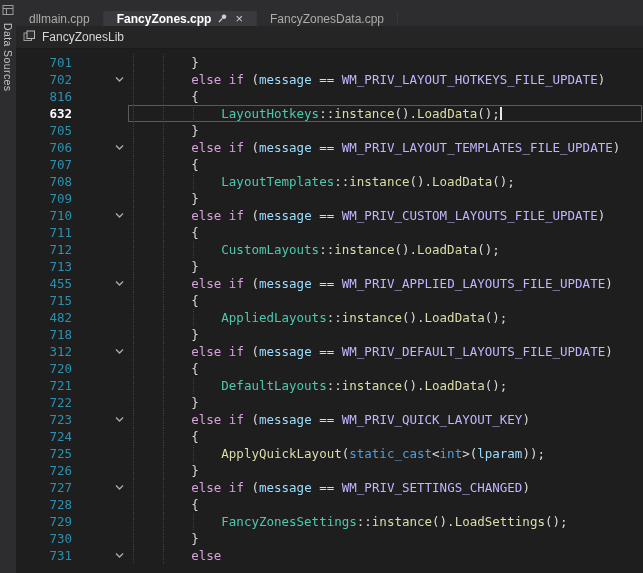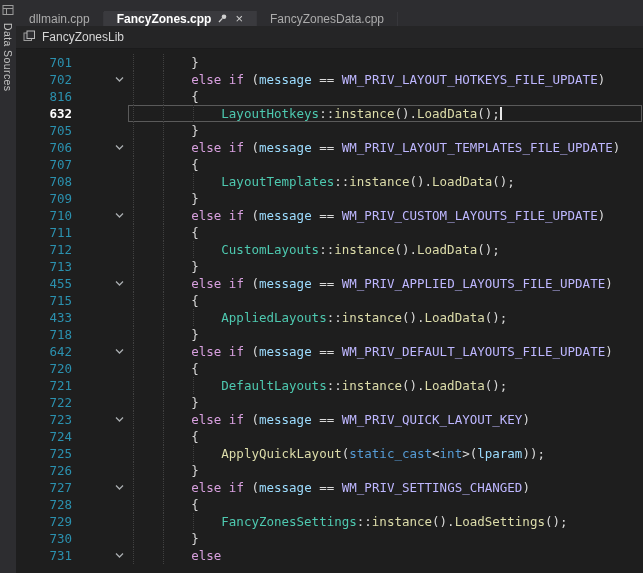--- a/index.html
+++ b/index.html
@@ -171,31 +171,31 @@
               </svg>
             </span>
             <span class="codecell"><i class="guide" style="left: 2px;"></i><i class="guide" style="left: 32px;"></i><span class="tok-p">        </span><span class="tok-kw">else</span><span class="tok-p"> </span><span class="tok-kw">if</span><span class="tok-p"> (</span><span class="tok-var">message</span><span class="tok-p"> == </span><span class="tok-mac">WM_PRIV_APPLIED_LAYOUTS_FILE_UPDATE</span><span class="tok-p">)</span></span>
           </div>
           <div class="line">
             <span class="lnum">715</span>
             <span class="foldcol"></span>
             <span class="codecell"><i class="guide" style="left: 2px;"></i><i class="guide" style="left: 32px;"></i><span class="tok-p">        {</span></span>
           </div>
           <div class="line">
-            <span class="lnum">433</span>
+            <span class="lnum">482</span>
             <span class="foldcol"></span>
             <span class="codecell"><i class="guide" style="left: 2px;"></i><i class="guide" style="left: 32px;"></i><i class="guide" style="left: 62px;"></i><span class="tok-p">            </span><span class="tok-type">AppliedLayouts</span><span class="tok-p">::</span><span class="tok-fn">instance</span><span class="tok-p">().</span><span class="tok-fn">LoadData</span><span class="tok-p">();</span></span>
           </div>
           <div class="line">
             <span class="lnum">718</span>
             <span class="foldcol"></span>
             <span class="codecell"><i class="guide" style="left: 2px;"></i><i class="guide" style="left: 32px;"></i><span class="tok-p">        }</span></span>
           </div>
           <div class="line">
-            <span class="lnum">642</span>
+            <span class="lnum">312</span>
             <span class="foldcol">
               <svg width="11" height="11" viewBox="0 0 11 11">
                 <path d="M2 3.5 L5.5 7 L9 3.5" fill="none" stroke="var(--chev)" stroke-width="1.3"></path>
               </svg>
             </span>
             <span class="codecell"><i class="guide" style="left: 2px;"></i><i class="guide" style="left: 32px;"></i><span class="tok-p">        </span><span class="tok-kw">else</span><span class="tok-p"> </span><span class="tok-kw">if</span><span class="tok-p"> (</span><span class="tok-var">message</span><span class="tok-p"> == </span><span class="tok-mac">WM_PRIV_DEFAULT_LAYOUTS_FILE_UPDATE</span><span class="tok-p">)</span></span>
           </div>
           <div class="line">
             <span class="lnum">720</span>
             <span class="foldcol"></span>

